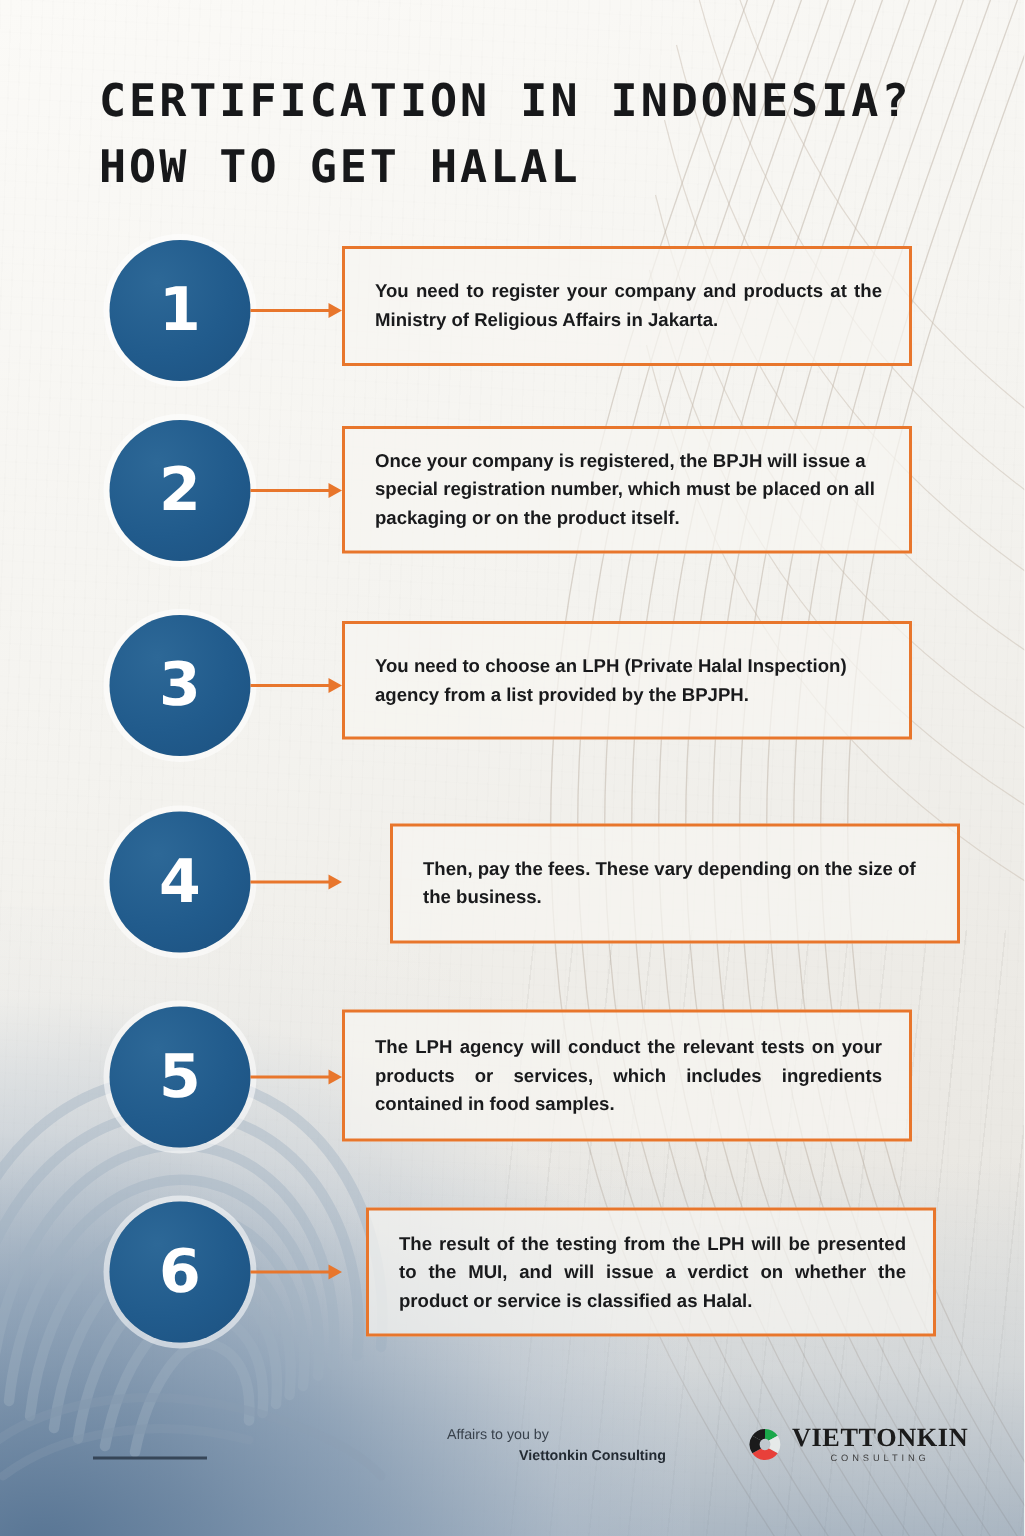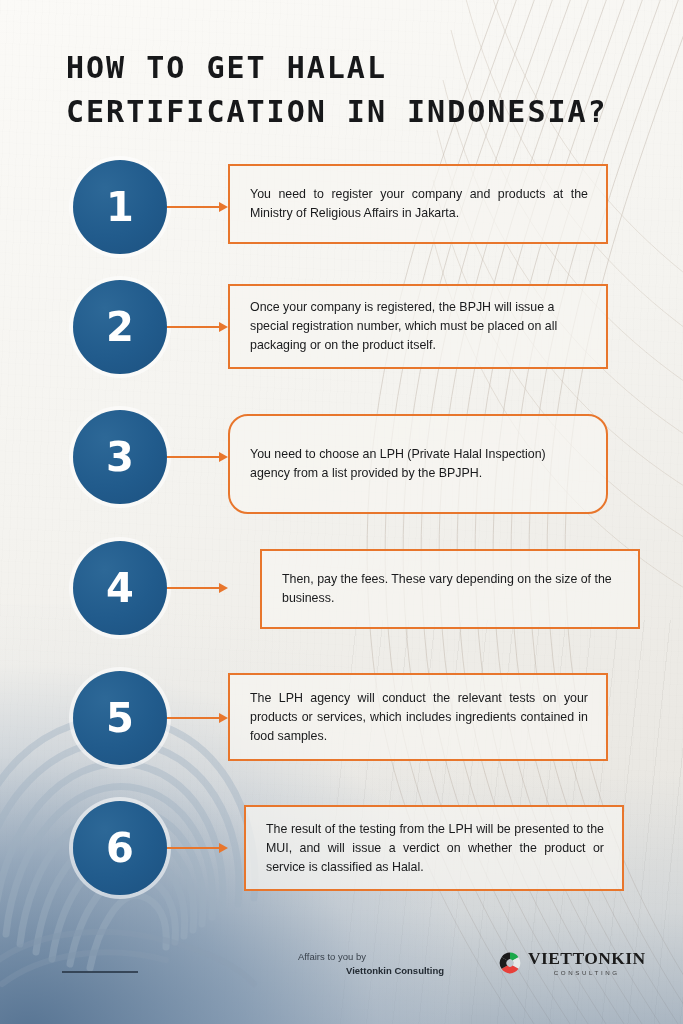--- a/index.html
+++ b/index.html
@@ -142,21 +142,21 @@
     left: 228px;
     width: 380px;
     border: 2px solid #e8762c;
     background: rgba(246,245,241,.72);
     box-sizing: border-box;
     display: flex;
     align-items: center;
   }
   .box-text {
     font-family: "Liberation Sans", sans-serif;
-    font-weight: 400;
+    font-weight: 700;
     font-size: 12.4px;
     line-height: 19px;
     color: #191a1c;
     padding: 0 18px 0 20px;
     width: 100%;
     box-sizing: border-box;
   }
   .box-text.justify { text-align: justify; }
 
   
@@ -254,22 +254,22 @@
       <path d="M22,232 C34,128 100,62 176,70 C250,78 292,152 284,232"></path>
       <path d="M8,212 C22,104 92,38 178,47 C262,56 308,140 300,226"></path>
     </g>
     <g fill="none" stroke="#8b9eb2" stroke-width="6" stroke-linecap="round" opacity="0.5">
       <path d="M30,300 C70,262 140,250 210,268 C256,280 286,296 300,312"></path>
       <path d="M48,312 C88,282 150,272 212,288"></path>
     </g>
   </svg>
 
   <div class="title-wrap">
+    <div class="title-line">CERTIFICATION IN INDONESIA?</div>
     <div class="title-line">HOW TO GET HALAL</div>
-    <div class="title-line">CERTIFICATION IN INDONESIA?</div>
   </div>
 
   <div class="steps">
 
     <div class="step">
       <div class="circle" style="top:160px;">
         <span class="circle-num">1</span>
       </div>
       <div class="connector" style="left:167px; top:206px; width:53px;"></div>
       <div class="arrowhead" style="left:219px; top:202px;"></div>
@@ -288,21 +288,21 @@
         <p class="box-text">Once your company is registered, the BPJH will issue a special registration number, which must be placed on all packaging or on the product itself.</p>
       </div>
     </div>
 
     <div class="step">
       <div class="circle" style="top:410px;">
         <span class="circle-num">3</span>
       </div>
       <div class="connector" style="left:167px; top:456px; width:53px;"></div>
       <div class="arrowhead" style="left:219px; top:452px;"></div>
-      <div class="box" style="top:414px; height:100px;border-radius:20px;">
+      <div class="box" style="top:414px; height:79px;">
         <p class="box-text">You need to choose an LPH (Private Halal Inspection) agency from a list provided by the BPJPH.</p>
       </div>
     </div>
 
     <div class="step">
       <div class="circle" style="top:541px;">
         <span class="circle-num">4</span>
       </div>
       <div class="connector" style="left:167px; top:587px; width:53px;"></div>
       <div class="arrowhead" style="left:219px; top:583px;"></div>

